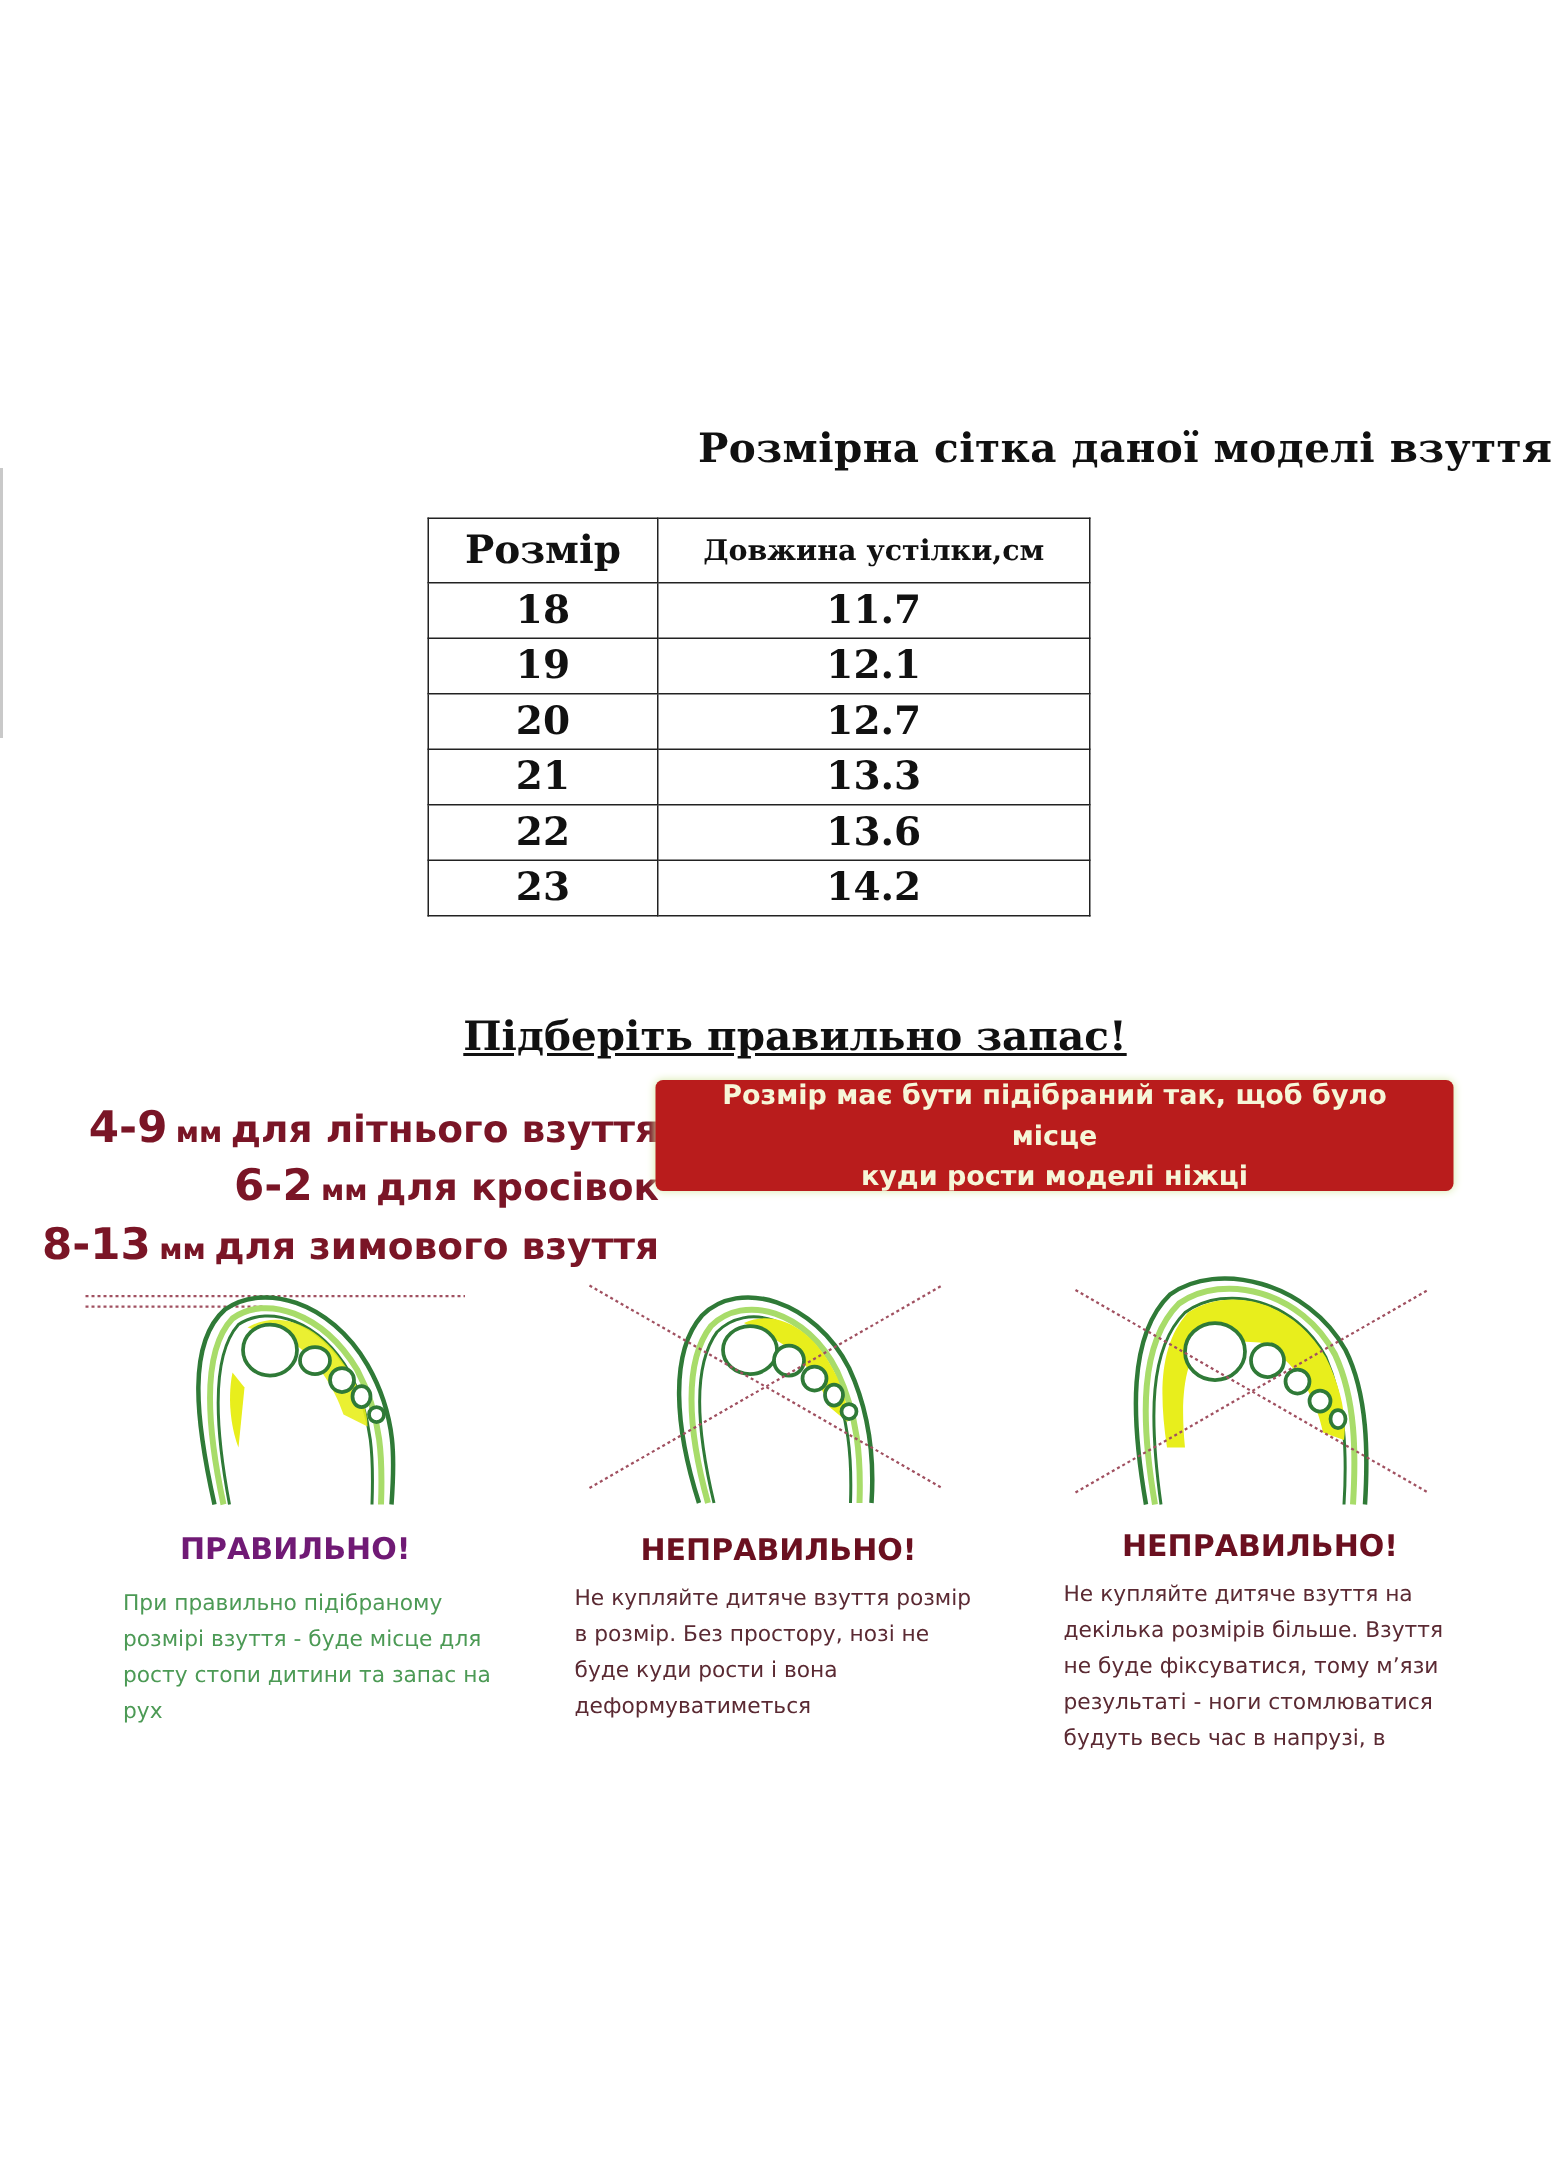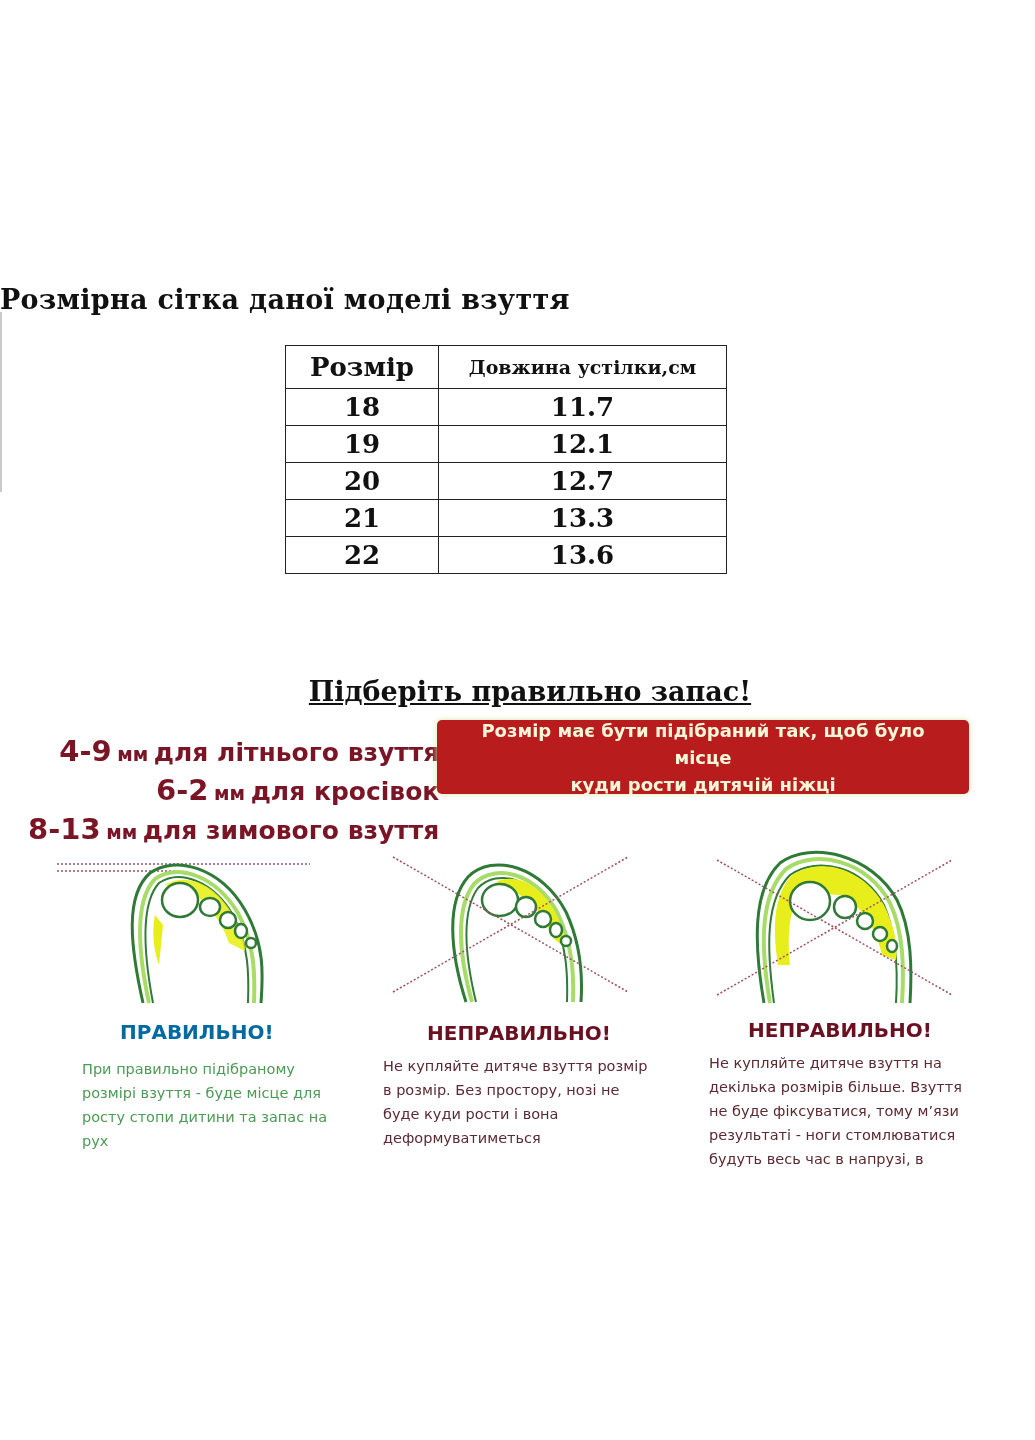--- a/index.html
+++ b/index.html
@@ -1,19 +1,19 @@
 <!DOCTYPE html>
 <html><head>
   <meta charset="utf-8">
   <style>
     html, body { margin: 0; padding: 0; background: #ffffff; }
     body { width: 1035px; height: 1440px; position: relative; overflow: hidden; font-family: "DejaVu Sans", sans-serif; }
     .edge-line { position: absolute; left: 0; top: 312px; width: 2px; height: 180px; background: #c9c9c9; }
 
-    .title { position: absolute; left: 0; width: 1035px; top: 284px; text-align: left;
+    .title { position: absolute; left: 0; width: 1035px; top: 284px; text-align: right;
       font-family: "DejaVu Serif", serif; font-weight: bold; font-size: 27px; color: #111; letter-spacing: 0.3px; }
 
     table.size-table { position: absolute; left: 285px; top: 345px; width: 442px; border-collapse: collapse;
       font-family: "DejaVu Serif", serif; font-weight: bold; color: #111; }
     table.size-table th, table.size-table td { border: 1.5px solid #222; text-align: center; padding: 0; }
     table.size-table th { height: 42px; }
     table.size-table td { height: 36px; font-size: 26px; line-height: 36px; }
     table.size-table th.c1 { width: 152px; font-size: 26px; }
     table.size-table th.c2 { font-size: 19px; }
 
@@ -30,21 +30,21 @@
       border-radius: 5px; box-shadow: 0 0 6px #d6e8a8; color: #f6f6d8; text-align: center;
       font-family: "DejaVu Sans", sans-serif; font-weight: bold; font-size: 18px; line-height: 27px;
       display: flex; align-items: center; justify-content: center; }
     .tip-box span { display: block; padding: 0 14px; }
 
     .foot { position: absolute; }
     .foot svg { display: block; }
 
     .col-heading { position: absolute; font-family: "DejaVu Sans", sans-serif; font-weight: bold; font-size: 20px; }
     .col-text { position: absolute; font-family: "DejaVu Sans", sans-serif; font-size: 14.5px; line-height: 24px; }
-    .ok-head { color: #0369a1; }
+    .ok-head { color: #701a75; }
     .ok-text { color: #4c9a55; }
     .bad-head { color: #6b1020; }
     .bad-text { color: #5b2a33; }
   </style>
 </head>
 <body>
 
 <div class="edge-line"></div>
 
 <div class="title">Розмірна сітка даної моделі взуття</div>
@@ -70,20 +70,24 @@
       <td>12.7</td>
     </tr>
     <tr>
       <td>21</td>
       <td>13.3</td>
     </tr>
     <tr>
       <td>22</td>
       <td>13.6</td>
     </tr>
+    <tr>
+      <td>23</td>
+      <td>14.2</td>
+    </tr>
   </tbody>
 </table>
 
 <div class="subtitle">Підберіть правильно запас!</div>
 
 <div class="margins">
   <div class="row">
     <span class="num">4-9</span>
     <span class="unit">мм</span>
     <span class="desc">для літнього взуття</span>
@@ -96,21 +100,21 @@
   <div class="row">
     <span class="num">8-13</span>
     <span class="unit">мм</span>
     <span class="desc">для зимового взуття</span>
   </div>
 </div>
 
 <div class="tip-box">
   <div>
     <span>Розмір має бути підібраний так, щоб було місце</span>
-    <span>куди рости дитячій ніжці</span>
+    <span>куди рости моделі ніжці</span>
   </div>
 </div>
 
 <div class="foot" style="left:55px; top:855px;">
   <svg width="260" height="150" viewBox="0 0 260 150">
     <line x1="2" y1="9" x2="255" y2="9" stroke="#a05060" stroke-width="1.5" stroke-dasharray="2,2"></line>
     <line x1="2" y1="16" x2="120" y2="16" stroke="#a05060" stroke-width="1.5" stroke-dasharray="2,2"></line>
     <path d="M88,148 C75,90 70,40 95,18 C120,0 165,12 190,55 C210,90 208,120 206,148" fill="none" stroke="#2f7a37" stroke-width="3"></path>
     <path d="M94,148 C82,92 80,45 100,24 C122,8 160,20 183,58 C200,90 200,120 199,148" fill="none" stroke="#a8dc6a" stroke-width="4"></path>
     <path d="M98,148 C88,95 86,48 104,28 C125,14 158,26 178,60 C194,90 194,120 193,148" fill="none" stroke="#2f7a37" stroke-width="2"></path>

